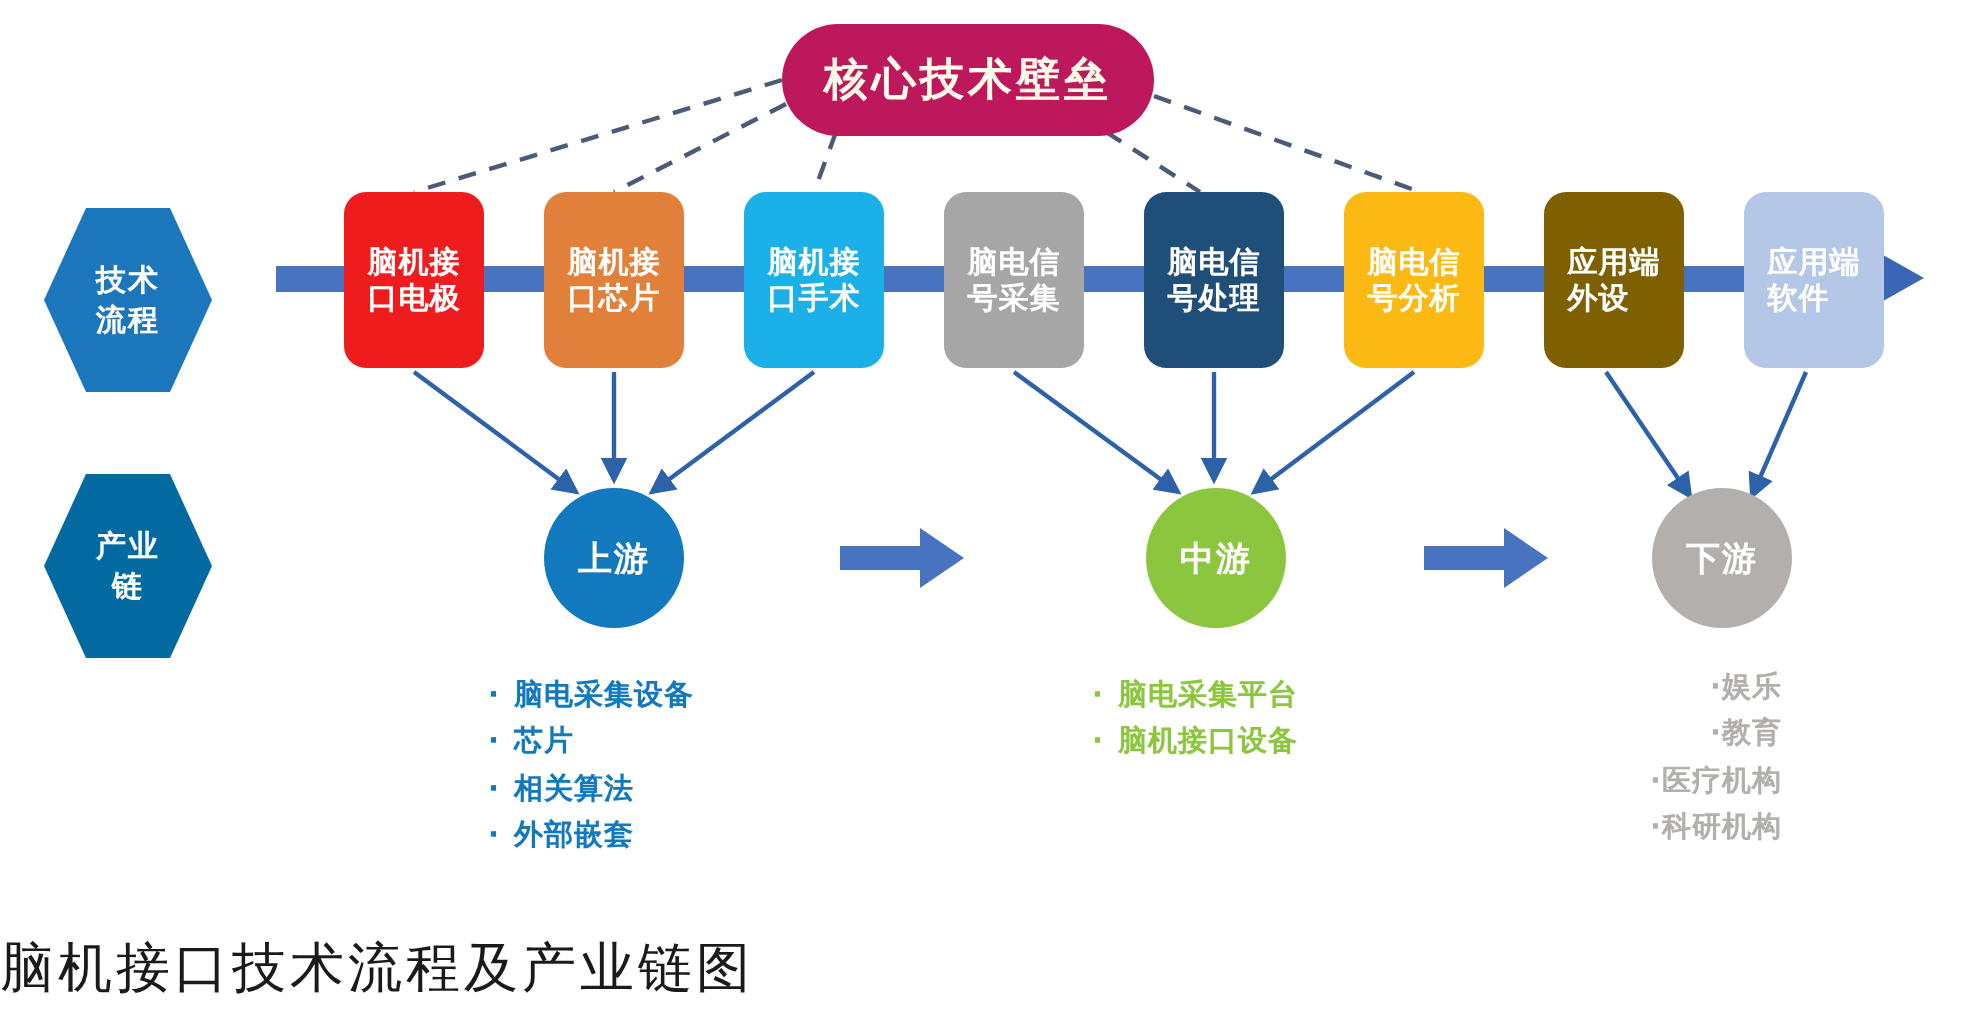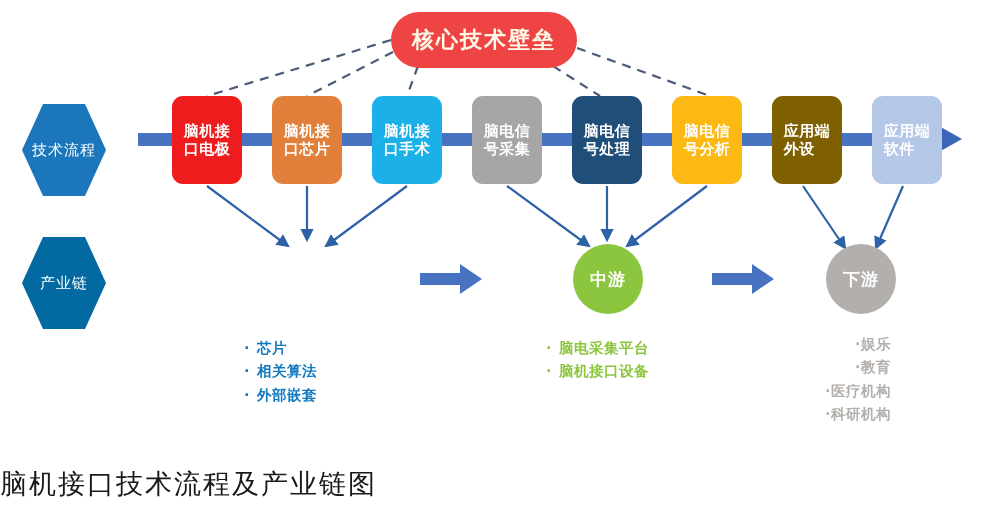--- a/index.html
+++ b/index.html
@@ -42,26 +42,26 @@
     font-weight: bold;
     letter-spacing: 2px;
   }
   
   .hexagon {
     position: absolute;
     width: 84px;
     height: 92px;
     clip-path: polygon(25% 0%, 75% 0%, 100% 50%, 75% 100%, 25% 100%, 0% 50%);
     display: flex;
-    flex-direction: row;
+    flex-direction: column;
     align-items: center;
     justify-content: center;
     color: #ffffff;
     font-size: 15px;
-    font-weight: normal;
+    font-weight: bold;
     line-height: 1.35;
     letter-spacing: 1px;
   }
   .hex-tech { left: 22px; top: 104px; background: #1b76bc; }
   .hex-chain { left: 22px; top: 237px; background: #8cc63e; }
   
   .pbox {
     position: absolute;
     top: 96px;
     width: 70px;
@@ -181,21 +181,21 @@
 
       <line x1="507" y1="186" x2="589" y2="246"></line>
       <line x1="607" y1="186" x2="607" y2="240"></line>
       <line x1="707" y1="186" x2="627" y2="246"></line>
 
       <line x1="803" y1="186" x2="845" y2="248"></line>
       <line x1="903" y1="186" x2="876" y2="248"></line>
     </g>
   </svg>
 
-  <div class="core-pill" style="background: #ef4444;">核心技术壁垒</div>
+  <div class="core-pill" style="background: #be185d;">核心技术壁垒</div>
 
   <div class="hexagon hex-tech" style="background: rgb(27, 118, 188);">
     <span>技术</span>
     <span>流程</span>
   </div>
   <div class="hexagon hex-chain" style="background: #0369a1;">
     <span>产业</span>
     <span>链</span>
   </div>
 
@@ -251,24 +251,26 @@
     </span>
   </div>
 
   <svg class="stage-arrow sa1" viewBox="0 0 62 30" xmlns="http://www.w3.org/2000/svg">
     <polygon points="0,9 40,9 40,0 62,15 40,30 40,21 0,21" fill="#4773c0"></polygon>
   </svg>
   <svg class="stage-arrow sa2" viewBox="0 0 62 30" xmlns="http://www.w3.org/2000/svg">
     <polygon points="0,9 40,9 40,0 62,15 40,30 40,21 0,21" fill="#4773c0"></polygon>
   </svg>
 
+  <div class="circle c-up" style="background: rgb(18, 121, 191);">上游</div>
   <div class="circle c-mid" style="background: rgb(140, 198, 62);">中游</div>
   <div class="circle c-down" style="background: rgb(179, 175, 172);">下游</div>
 
   <div class="blist bl-up" style="color: rgb(18, 121, 191);">
+    <span class="brow"><span class="bdot">·</span><span>脑电采集设备</span></span>
     <span class="brow"><span class="bdot">·</span><span>芯片</span></span>
     <span class="brow"><span class="bdot">·</span><span>相关算法</span></span>
     <span class="brow"><span class="bdot">·</span><span>外部嵌套</span></span>
   </div>
 
   <div class="blist bl-mid" style="color: rgb(140, 198, 62);">
     <span class="brow"><span class="bdot">·</span><span>脑电采集平台</span></span>
     <span class="brow"><span class="bdot">·</span><span>脑机接口设备</span></span>
   </div>
 

